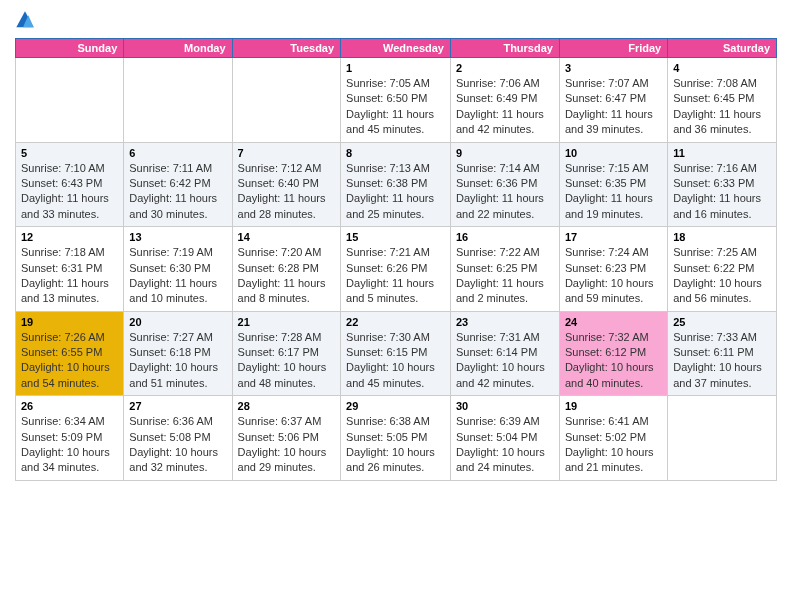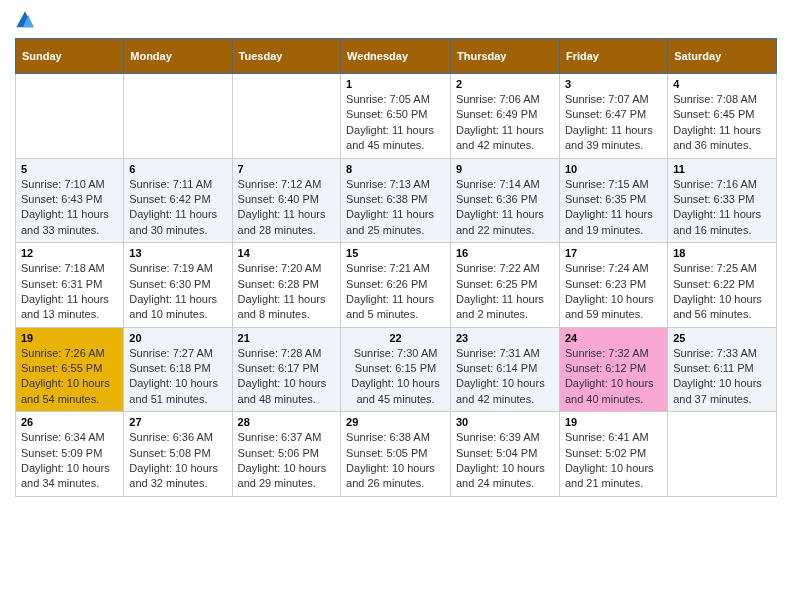--- a/index.html
+++ b/index.html
@@ -49,24 +49,24 @@
     .location {
       font-size: 14px;
       color: #444;
     }
     .calendar {
       width: 100%;
       border-collapse: collapse;
       font-size: 10px;
     }
     .calendar th {
-      background: #a16207;
+      background: #ec4899;
       color: #fff;
-      text-align: left;
-      padding: 11px 6px;
+      text-align: right;
+      padding: 3px 6px;
       font-size: 11px;
       font-weight: bold;
       border: 1px solid #2e6eb5;
     }
     .calendar td {
       border: 1px solid #ccc;
       vertical-align: top;
       padding: 4px 5px;
       width: 113px;
       height: 80px;
@@ -253,21 +253,21 @@
             <div class="day-info">Sunrise: 7:27 AM
 Sunset: 6:18 PM
 Daylight: 10 hours and 51 minutes.</div>
           </td>
           <td style="background: rgb(240, 244, 248);">
             <span class="day-num">21</span>
             <div class="day-info">Sunrise: 7:28 AM
 Sunset: 6:17 PM
 Daylight: 10 hours and 48 minutes.</div>
           </td>
-          <td style="background: rgb(240, 244, 248); text-align: center;">
+          <td style="background: rgb(240, 244, 248);">
             <span class="day-num">22</span>
             <div class="day-info">Sunrise: 7:30 AM
 Sunset: 6:15 PM
 Daylight: 10 hours and 45 minutes.</div>
           </td>
           <td style="background: rgb(240, 244, 248); margin-left: 8px;">
             <span class="day-num">23</span>
             <div class="day-info">Sunrise: 7:31 AM
 Sunset: 6:14 PM
 Daylight: 10 hours and 42 minutes.</div>

